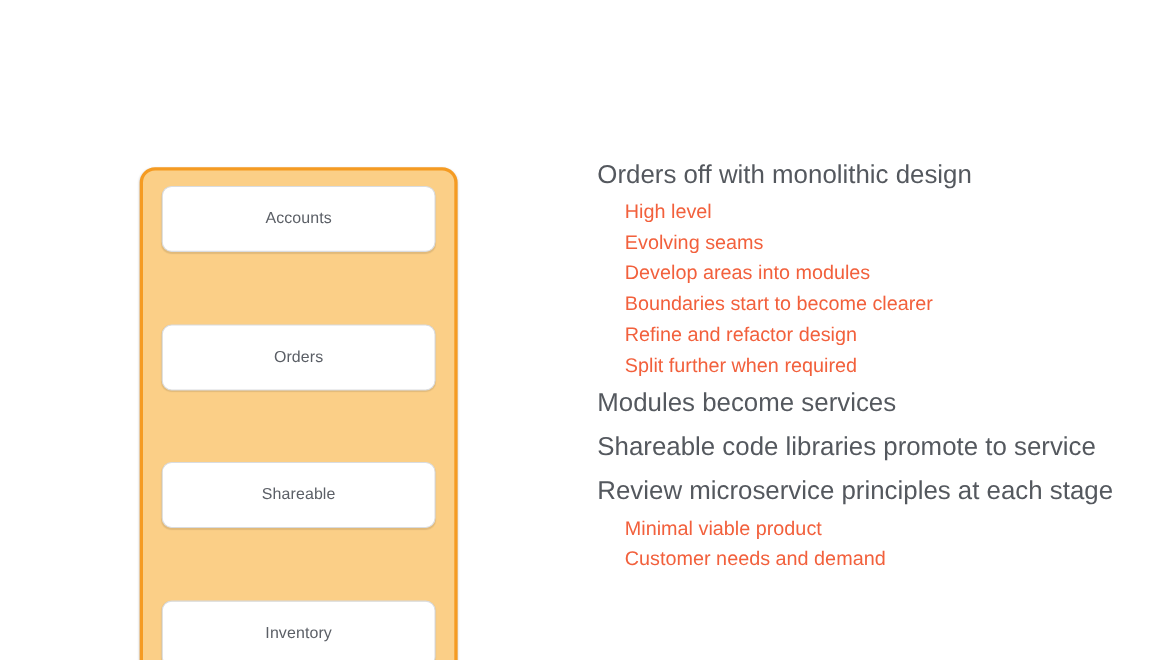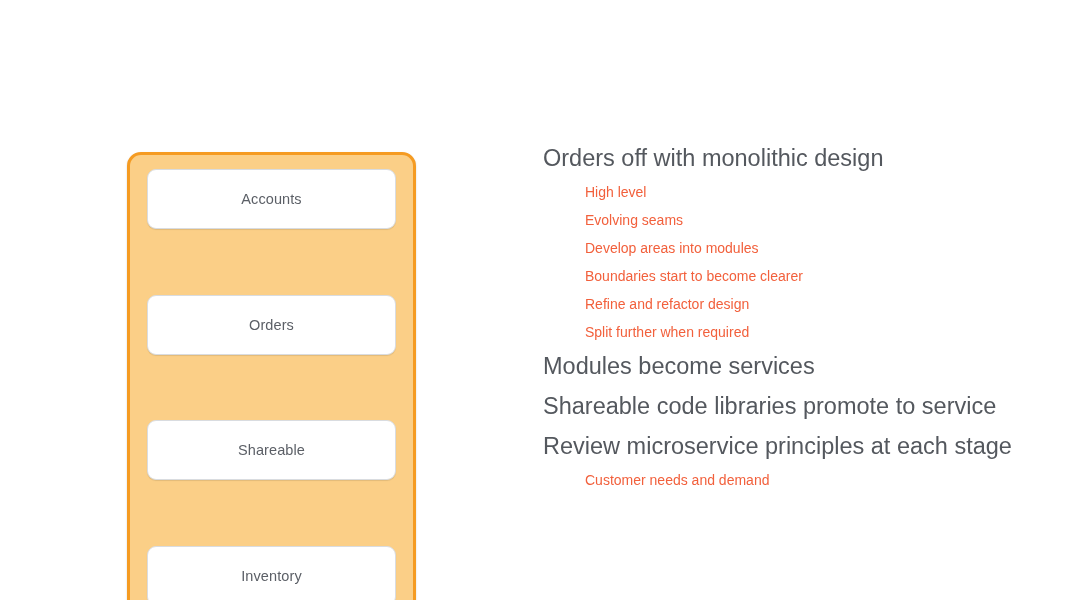--- a/index.html
+++ b/index.html
@@ -73,24 +73,24 @@
 
   .bullet.level-1 {
     font-size: 23.5px;
     line-height: 40px;
     color: #54585E;
     margin-left: 0;
     font-weight: 400;
   }
 
   .bullet.level-2 {
-    font-size: 14px;
+    font-size: 18px;
     line-height: 28px;
     color: #F2603C;
-    margin-left: 42px;
+    margin-left: 25px;
     font-weight: 400;
   }
 </style>
 </head>
 <body>
 
 <div class="slide">
 
   <div class="monolith">
 
@@ -117,16 +117,17 @@
     <div class="bullet level-1">Orders off with monolithic design</div>
     <div class="bullet level-2">High level</div>
     <div class="bullet level-2">Evolving seams</div>
     <div class="bullet level-2">Develop areas into modules</div>
     <div class="bullet level-2">Boundaries start to become clearer</div>
     <div class="bullet level-2">Refine and refactor design</div>
     <div class="bullet level-2">Split further when required</div>
     <div class="bullet level-1">Modules become services</div>
     <div class="bullet level-1">Shareable code libraries promote to service</div>
     <div class="bullet level-1">Review microservice principles at each stage</div>
+    <div class="bullet level-2">Minimal viable product</div>
     <div class="bullet level-2">Customer needs and demand</div>
   </div>
 
 </div>
 
 </body></html>

